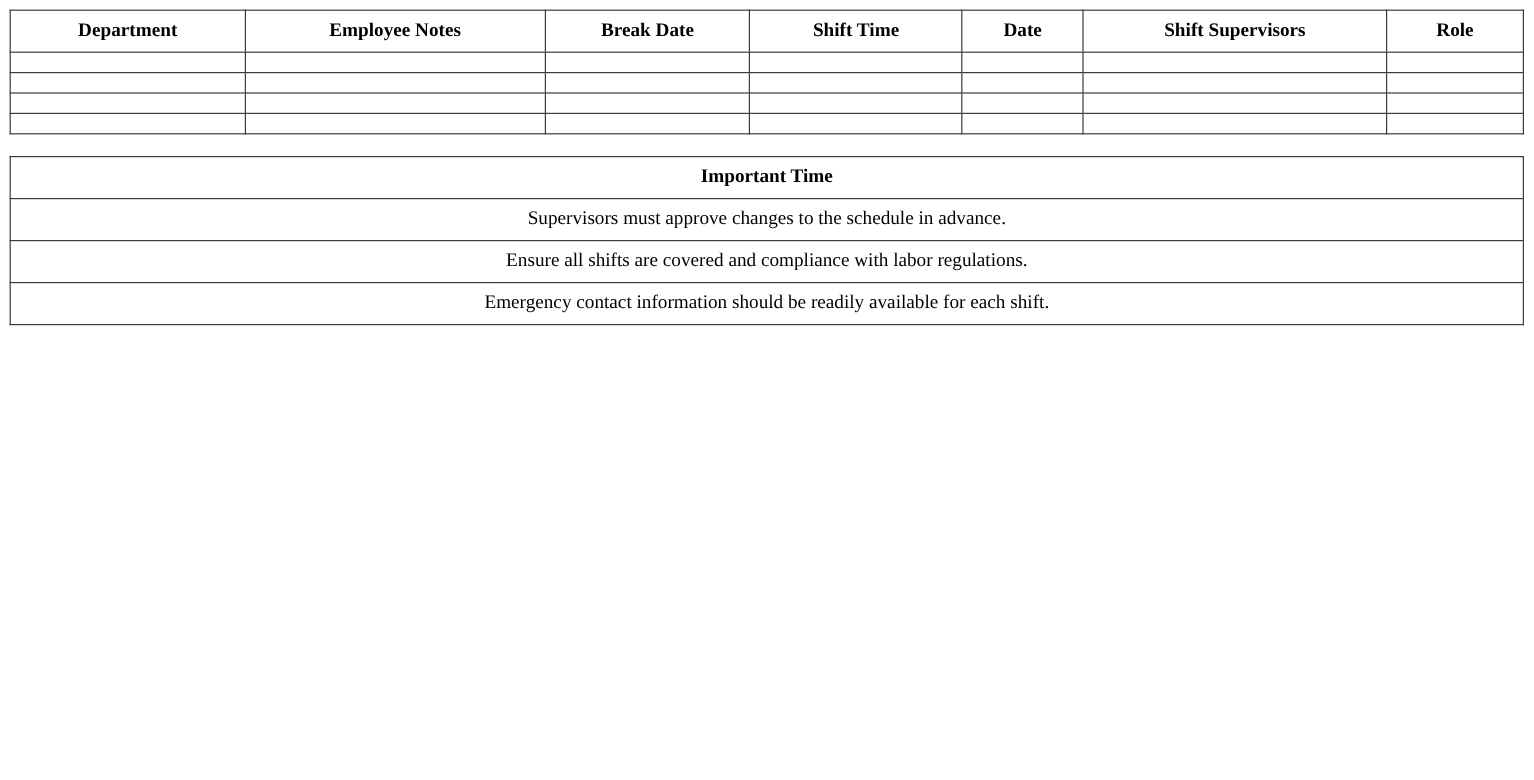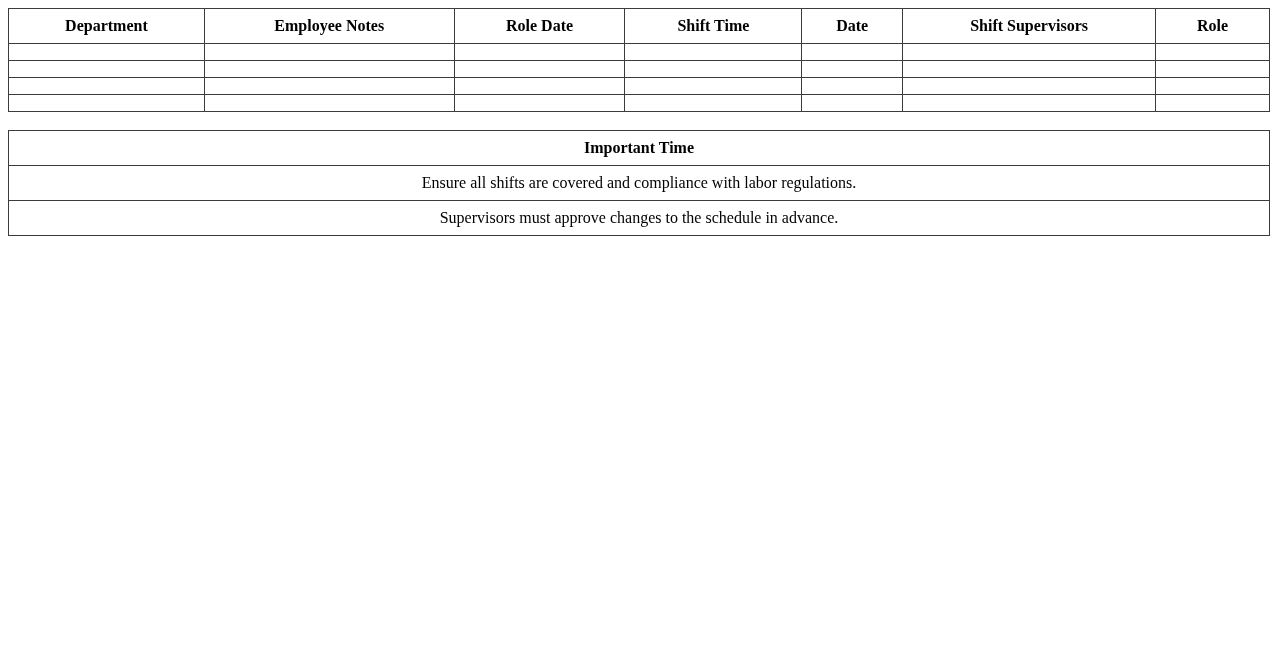--- a/index.html
+++ b/index.html
@@ -53,21 +53,21 @@
       <col class="c2">
       <col class="c3">
       <col class="c4">
       <col class="c5">
       <col class="c6">
   </colgroup>
   <thead>
     <tr>
       <th>Department</th>
       <th>Employee Notes</th>
-      <th>Role Date</th>
+      <th>Break Date</th>
       <th>Shift Time</th>
       <th>Date</th>
       <th>Shift Supervisors</th>
       <th>Role</th>
     </tr>
   </thead>
   <tbody id="schedule-body">
 
   <tr>
         <td class="empty-cell"></td>
@@ -109,19 +109,22 @@
 </table>
 
 <table class="notes-table">
   <thead>
     <tr>
       <th>Important Time</th>
     </tr>
   </thead>
   <tbody>
     <tr>
+      <td>Supervisors must approve changes to the schedule in advance.</td>
+    </tr>
+    <tr>
       <td>Ensure all shifts are covered and compliance with labor regulations.</td>
     </tr>
     <tr>
-      <td>Supervisors must approve changes to the schedule in advance.</td>
+      <td>Emergency contact information should be readily available for each shift.</td>
     </tr>
   </tbody>
 </table>
 
 </body></html>

